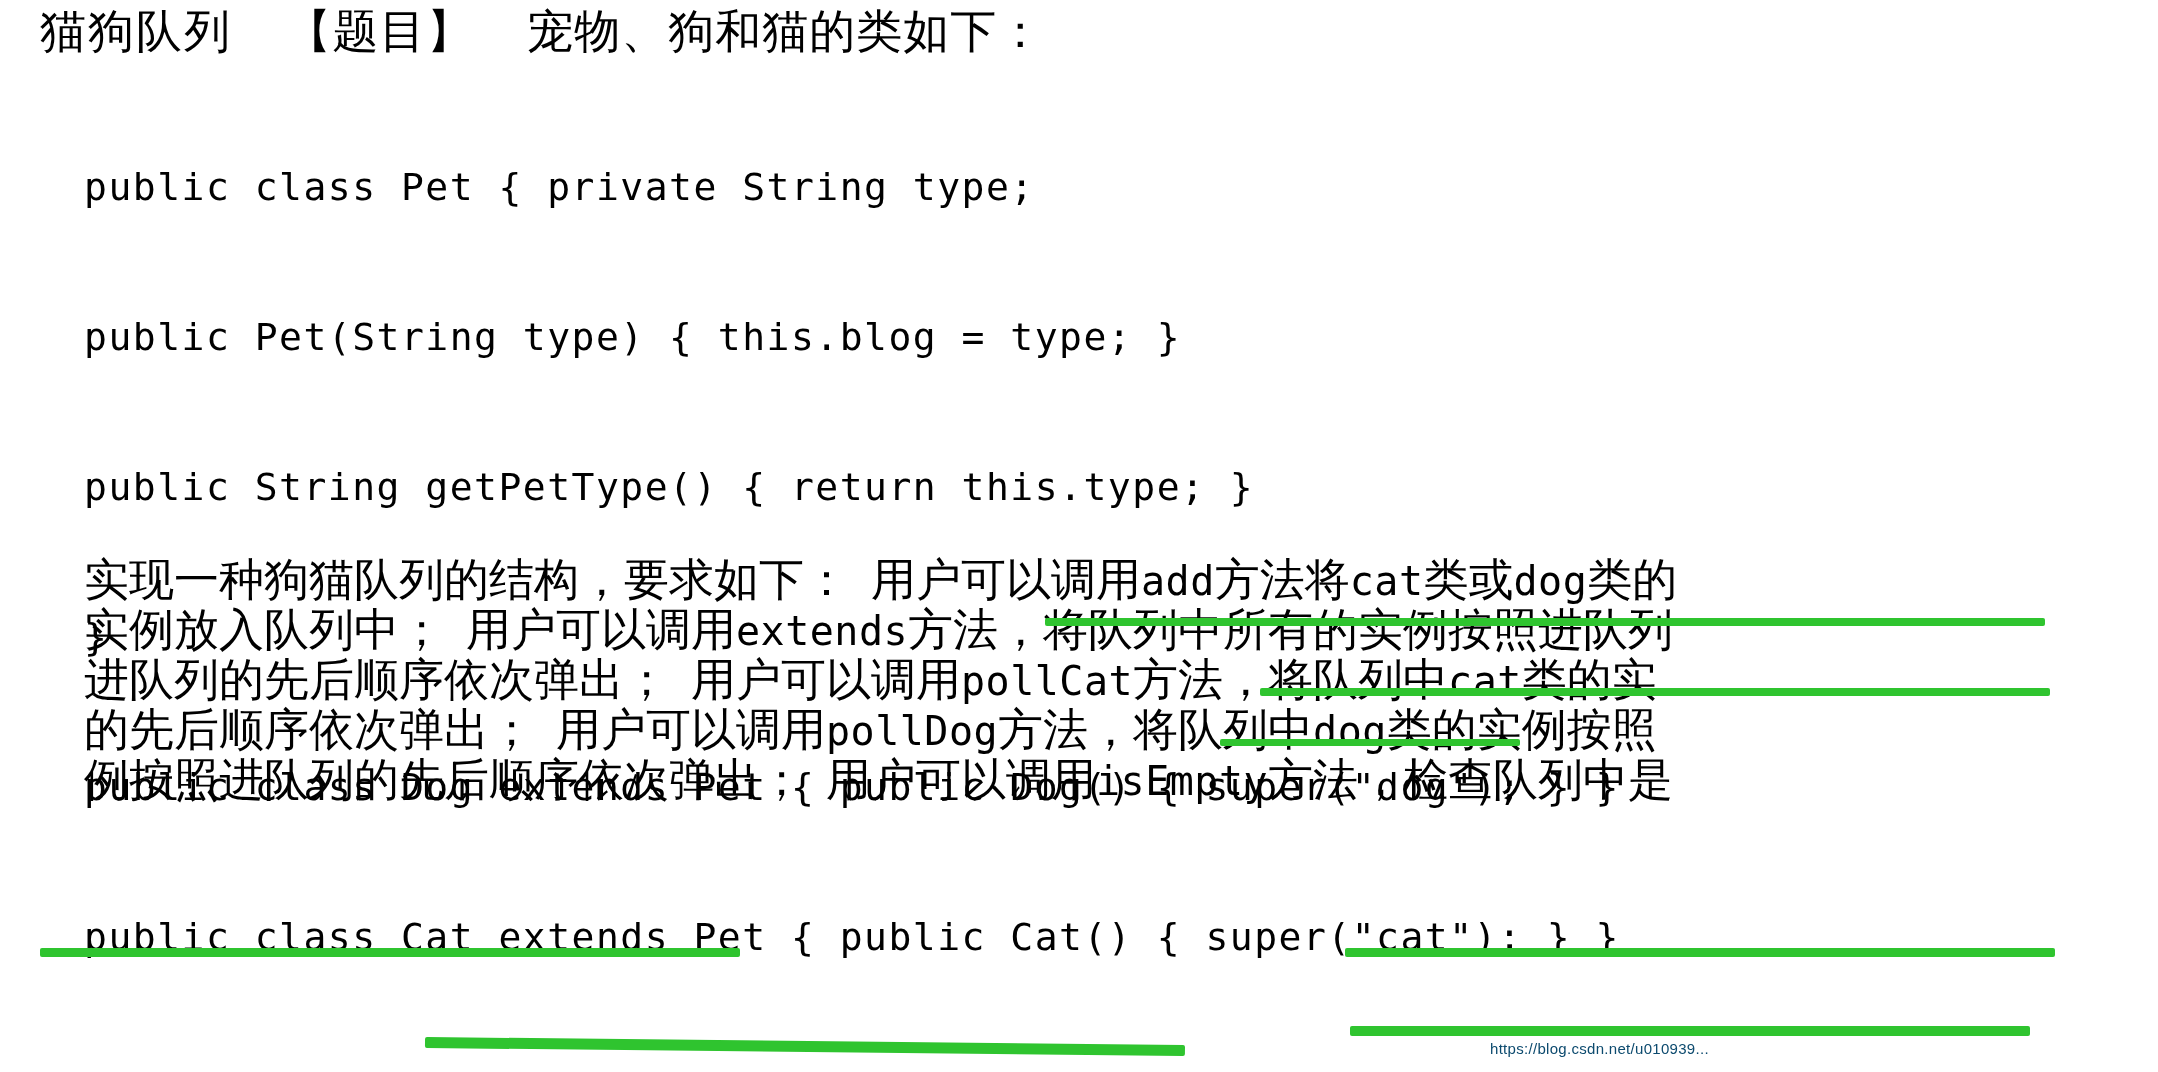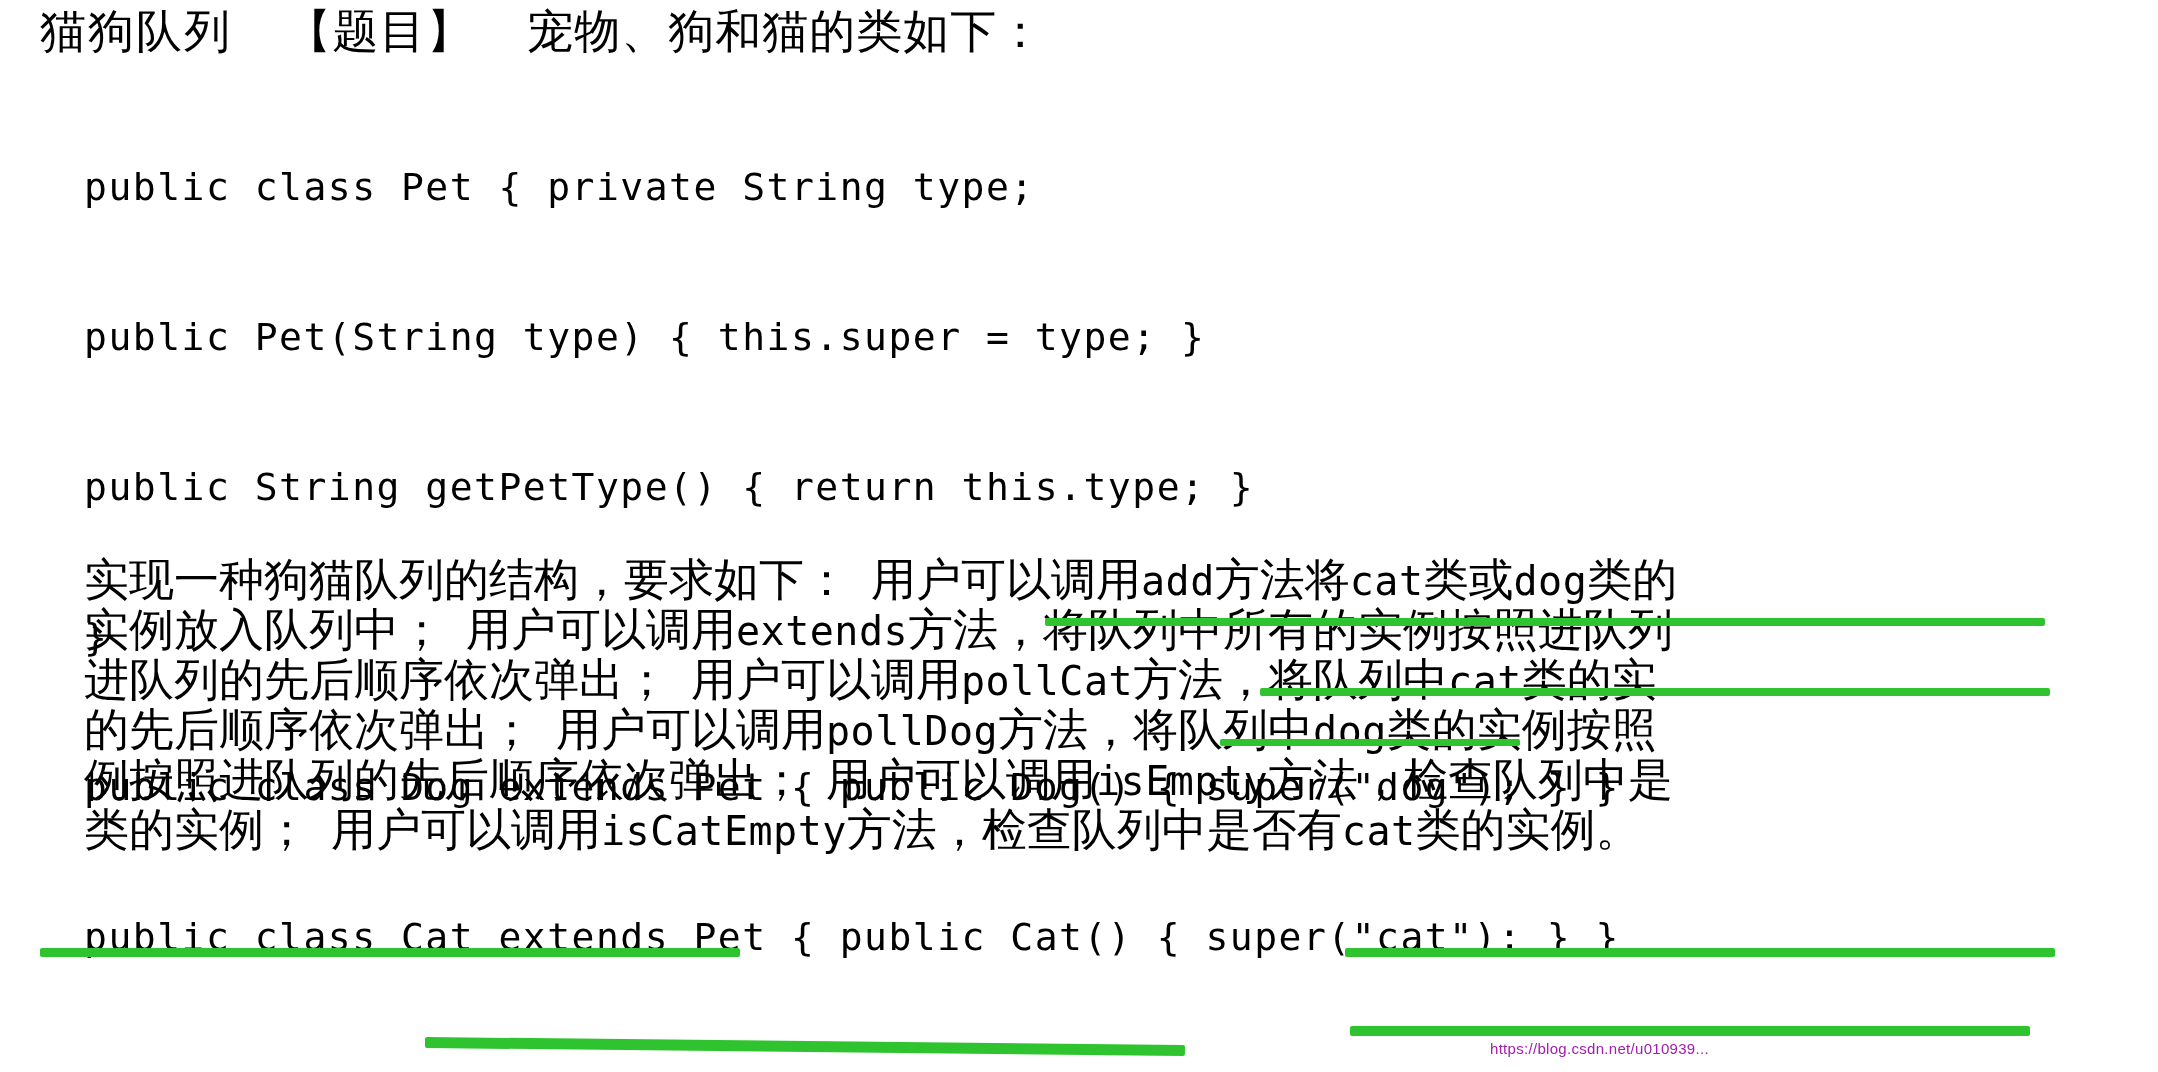--- a/index.html
+++ b/index.html
@@ -93,55 +93,54 @@
     transform-origin: left center;
   }
   .hl-7 { left: 1350px; top: 1026px; width: 680px; height: 10px; }
 
   
   .watermark {
     position: absolute;
     left: 1490px;
     top: 1040px;
     font-size: 15px;
-    color: #a21caf;
+    color: #0c4a6e;
     letter-spacing: 0.3px;
     font-family: "Liberation Sans", sans-serif;
     white-space: nowrap;
   }
 </style>
 </head>
 <body>
 
 <div id="page">
 
   <div class="title-line">
     <span class="seg-title">猫狗队列</span>
     <span class="seg-gap"></span>
     <span>【题目】</span>
     <span class="seg-gap"></span>
     <span>宠物、狗和猫的类如下：</span>
   </div>
 
   <div class="code-block">
     <div class="code-line">public class Pet { private String type;</div>
-    <div class="code-line">public Pet(String type) { this.super = type; }</div>
+    <div class="code-line">public Pet(String type) { this.blog = type; }</div>
     <div class="code-line">public String getPetType() { return this.type; }</div>
     <div class="code-line">}</div>
     <div class="code-line">public class Dog extends Pet { public Dog() { super("dog"); } }</div>
     <div class="code-line">public class Cat extends Pet { public Cat() { super("cat"); } }</div>
   </div>
 
   <div class="body-para">
     <div class="body-line"><span>实现一种狗猫队列的结构，要求如下：</span><span class="sp"></span><span>用户可以调用</span><span class="mono">add</span><span>方法将</span><span class="mono">cat</span><span>类或</span><span class="mono">dog</span><span>类的</span></div>
     <div class="body-line"><span>实例放入队列中；</span><span class="sp"></span><span>用户可以调用</span><span class="mono">extends</span><span>方法，将队列中所有的实例按照进队列</span></div>
     <div class="body-line"><span>进队列的先后顺序依次弹出；</span><span class="sp"></span><span>用户可以调用</span><span class="mono">pollCat</span><span>方法，将队列中</span><span class="mono">cat</span><span>类的实</span></div>
     <div class="body-line"><span>的先后顺序依次弹出；</span><span class="sp"></span><span>用户可以调用</span><span class="mono">pollDog</span><span>方法，将队列中</span><span class="mono">dog</span><span>类的实例按照</span></div>
     <div class="body-line"><span>例按照进队列的先后顺序依次弹出；</span><span class="sp"></span><span>用户可以调用</span><span class="mono">isEmpty</span><span>方法，检查队列中是</span></div>
-    <div class="body-line"><span>类的实例；</span><span class="sp"></span><span>用户可以调用</span><span class="mono">isCatEmpty</span><span>方法，检查队列中是否有</span><span class="mono">cat</span><span>类的实例。</span></div>
   </div>
 
   <div class="hl hl-1"></div>
   <div class="hl hl-2"></div>
   <div class="hl hl-3"></div>
   <div class="hl hl-4"></div>
   <div class="hl hl-5"></div>
   <div class="hl hl-6"></div>
   <div class="hl hl-7"></div>
 

